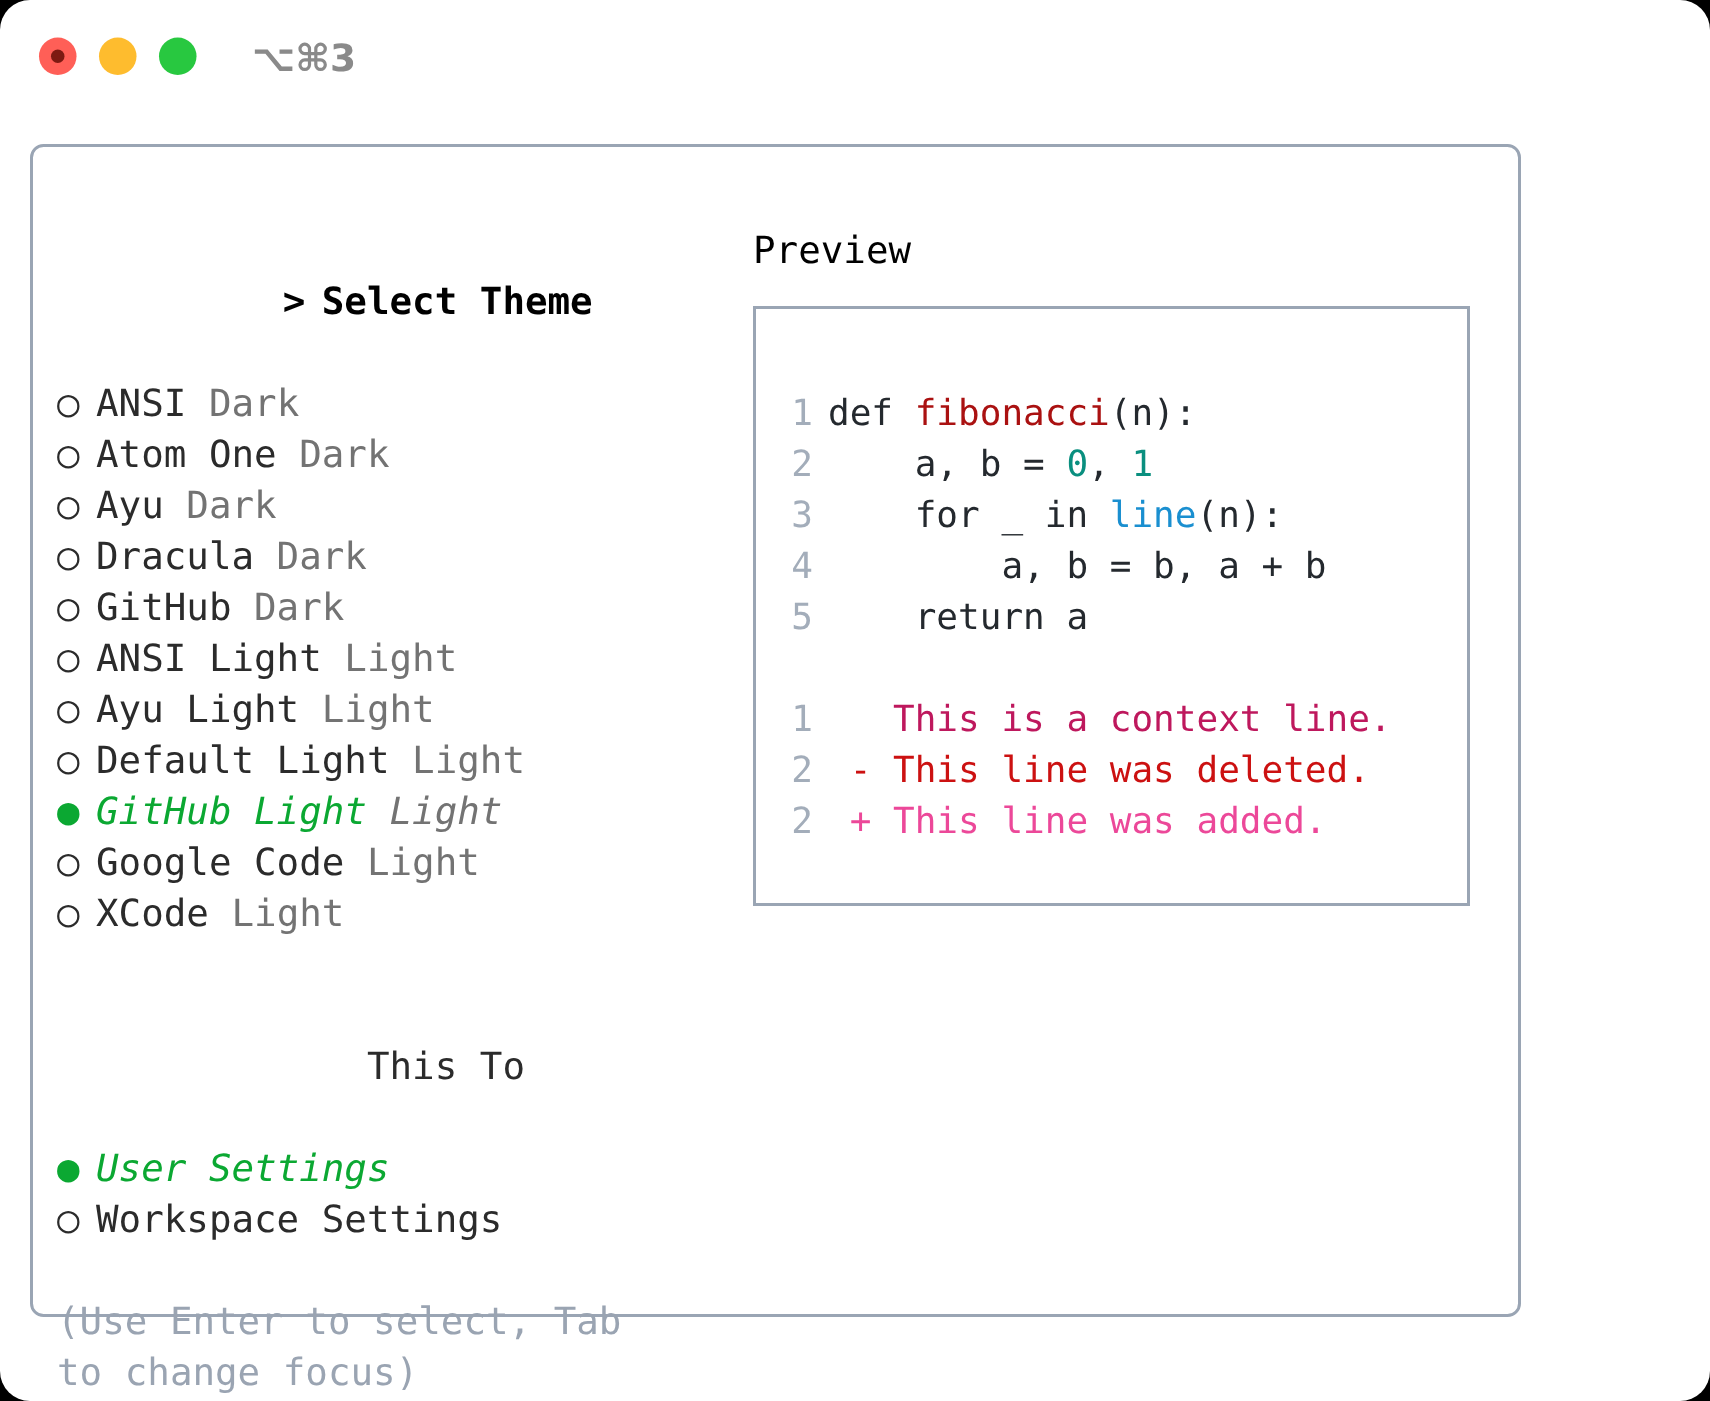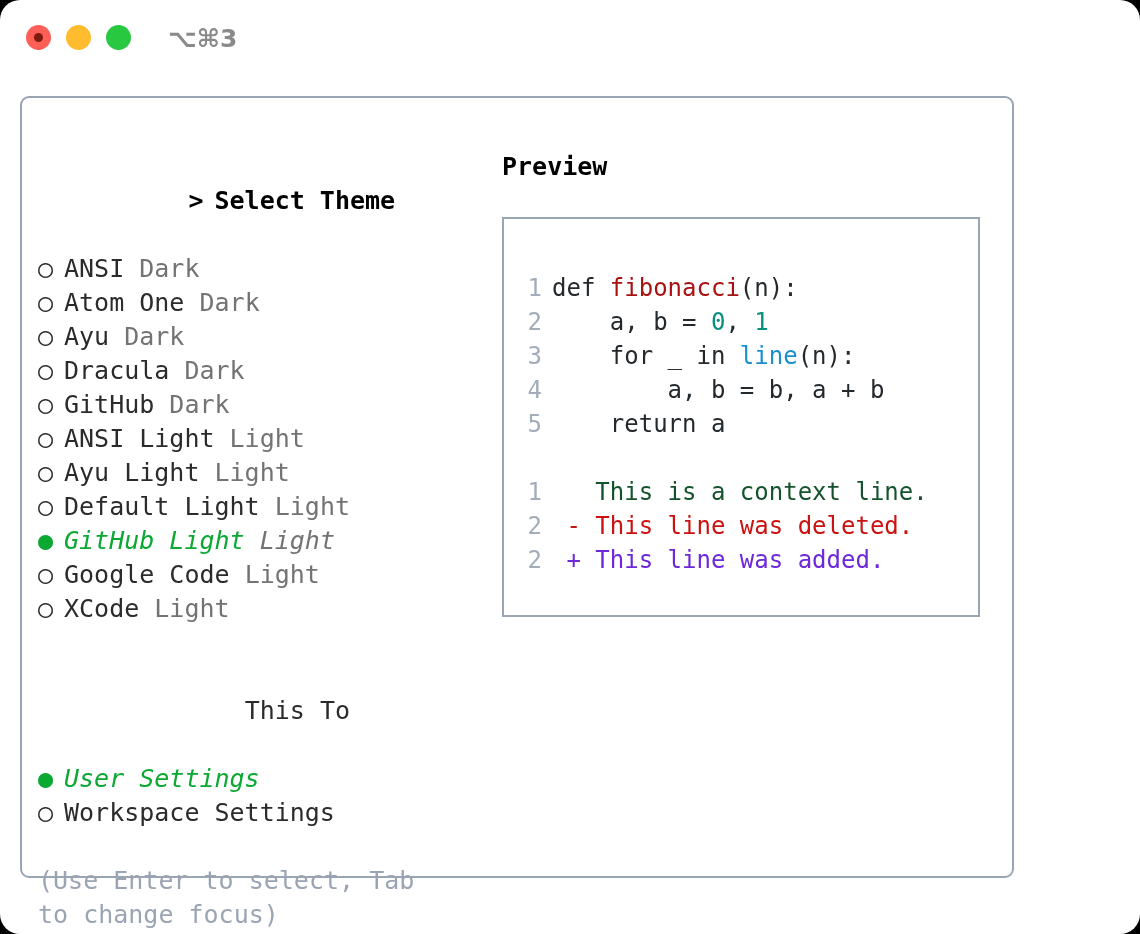--- a/index.html
+++ b/index.html
@@ -141,27 +141,27 @@
   
   .right-col {
     position: absolute;
     left: 480px;
     top: 52px;
     width: 500px;
   }
 
   .preview-title {
     font-size: 25px;
-    font-weight: bold;
+    font-weight: normal;
     color: #000000;
     line-height: 34px;
   }
 
   .code-box {
-    margin-top: 33px;
+    margin-top: 20px;
     width: 478px;
     height: 400px;
     border: 2px solid #9aa5b4;
     box-sizing: border-box;
     background: #ffffff;
     padding: 52px 0 0 0;
     overflow: hidden;
   }
 
   .code-line {
@@ -175,23 +175,23 @@
     width: 38px;
     text-align: right;
     color: #a3adba;
     margin-right: 10px;
   }
   .tok-fn   { color: #aa1111; }
   .tok-num  { color: #0a8f7f; }
   .tok-call { color: #1a8fd0; }
   .blank-line { height: 34px; }
 
-  .d-ctx { color: #14532d; }
+  .d-ctx { color: #be185d; }
   .d-del { color: #cc1111; }
-  .d-add { color: #6d28d9; }
+  .d-add { color: #ec4899; }
 </style>
 </head>
 <body>
 
 <div class="window">
 
   <div class="titlebar">
     <div class="dots">
       <div class="dot red"></div>
       <div class="dot yellow"></div>

